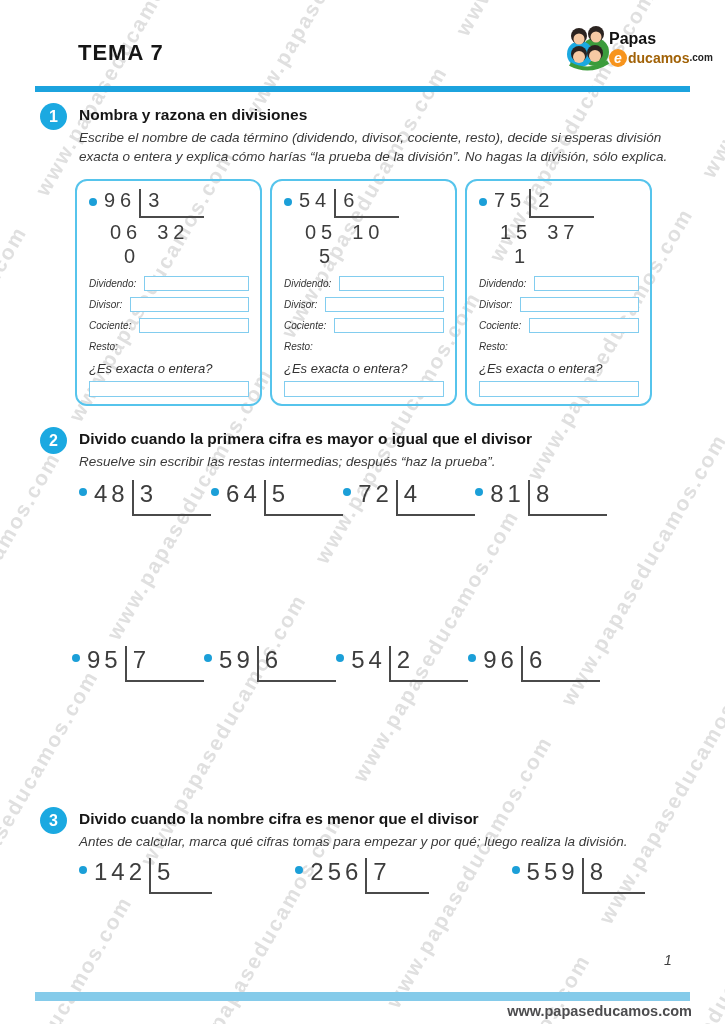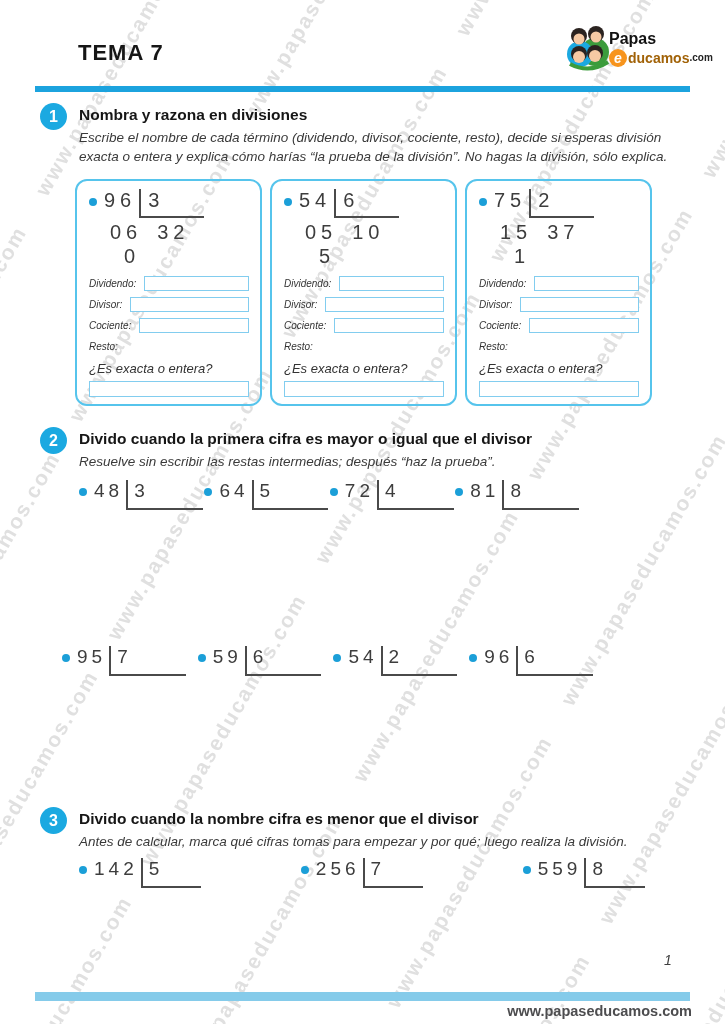--- a/index.html
+++ b/index.html
@@ -52,25 +52,25 @@
   .line3{font-size:20px;color:#3d3d3d;line-height:1.1;margin:2px 0 0 35px;}
   .fields{margin-top:7px;}
   .f-row{display:flex;align-items:center;margin:3px 0;height:18px;}
   .f-label{font-style:italic;font-size:10px;color:#333;white-space:nowrap;}
   .f-box{flex:1;height:13px;border:1.4px solid #82cdef;margin-left:8px;background:#fff;}
   .f-q{font-style:italic;font-size:13px;color:#333;margin-top:6px;}
   .f-box-full{height:14px;border:1.4px solid #82cdef;margin-top:5px;background:#fff;}
   
   .prob-row{position:absolute;display:flex;justify-content:space-between;}
   .row-s2a{left:79px;top:480px;width:500px;}
-  .row-s2b{left:62px;top:646px;width:500px;gap:12px;}
+  .row-s2b{left:72px;top:646px;width:500px;}
   .row-s3{left:79px;top:858px;width:566px;}
   .problem{display:flex;align-items:flex-start;}
   .problem .bullet{margin:8px 7px 0 0;}
-  .p-num{font-size:19px;color:#3d3d3d;letter-spacing:4px;line-height:1.2;}
+  .p-num{font-size:24px;color:#3d3d3d;letter-spacing:4px;line-height:1.2;}
   .dv-p2{padding:0 54px 5px 6px;}
   .dv-p3{padding:0 38px 5px 6px;}
   
   .page-num{position:absolute;left:664px;top:952px;font-style:italic;font-size:14px;color:#3f3f3f;}
   .footer-bar{position:absolute;left:35px;top:992px;width:655px;height:9px;background:#85cbea;}
   .footer-url{position:absolute;right:33px;top:1003px;font-weight:bold;font-size:14.5px;color:#4d4d4f;}
 </style>
 </head>
 <body>
 

